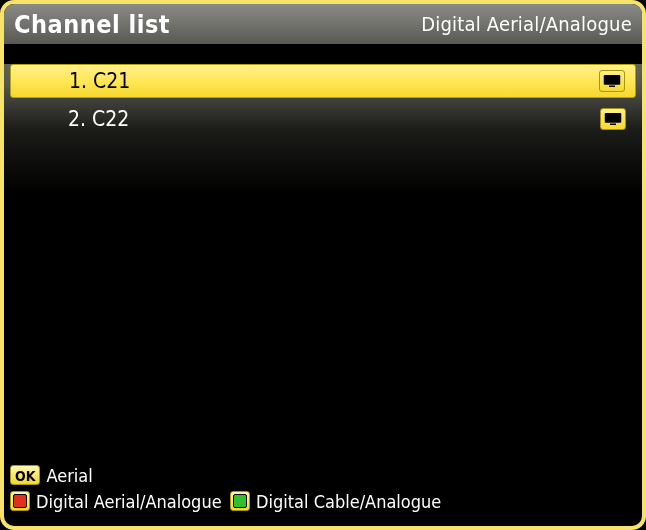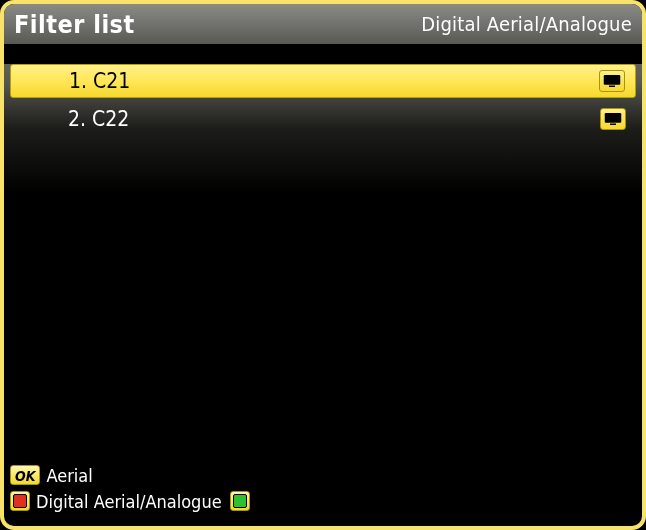--- a/index.html
+++ b/index.html
@@ -58,21 +58,21 @@
     .fitem-ok      { width:220px; }
     .fitem-filter  { width:210px; }
     .fitem-menu    { }
     .fitem-red     { width:220px; }
     .fitem-green   { }
 
     .key-pill {
       display:inline-block; min-width:30px; height:20px; padding:0 4px;
       background:linear-gradient(to bottom,#fff8b0,#f4d82c);
       color:#000; font-size:14px; font-weight:700; line-height:20px;
-      text-align:center; border:1px solid #a8950a; border-radius:3px;font-style:italic;
+      text-align:center; border:1px solid #a8950a; border-radius:3px;
     }
     .key-pill.menu { min-width:52px; letter-spacing:1px; }
 
     .key-square {
       width:20px; height:20px; border:1px solid #a8950a;
       background:linear-gradient(to bottom,#fff8b0,#f4d82c);
       border-radius:3px; display:flex;
       align-items:center; justify-content:center;
     }
     .key-square .dot { width:14px; height:14px; border:1px solid #000;
@@ -80,21 +80,21 @@
     .dot.cyan  { background:#7fd7e6; }
     .dot.red   { background:#e03020; }
     .dot.green { background:#2fbf2f; }
   </style>
 </head>
 <body>
 
 <div class="frame">
 
   <div class="header">
-    <div class="title">Filter list</div>
+    <div class="title">Channel list</div>
     <div class="subtitle">Digital Aerial/Analogue</div>
   </div>
 
   <div class="list-area">
 
     <div class="row selected">
       <span>1</span>
         <span>.&nbsp;</span>
       <span>C21</span>
       <span class="tv-badge">
@@ -134,18 +134,19 @@
       <div class="fitem fitem-red">
         <span class="key-square">
           <span class="dot red"></span>
         </span>
         <span>Digital Aerial/Analogue</span>
       </div>
       <div class="fitem fitem-green">
         <span class="key-square">
           <span class="dot green"></span>
         </span>
+        <span>Digital Cable/Analogue</span>
       </div>
     </div>
 
   </div>
 
 </div>
 
 </body></html>

